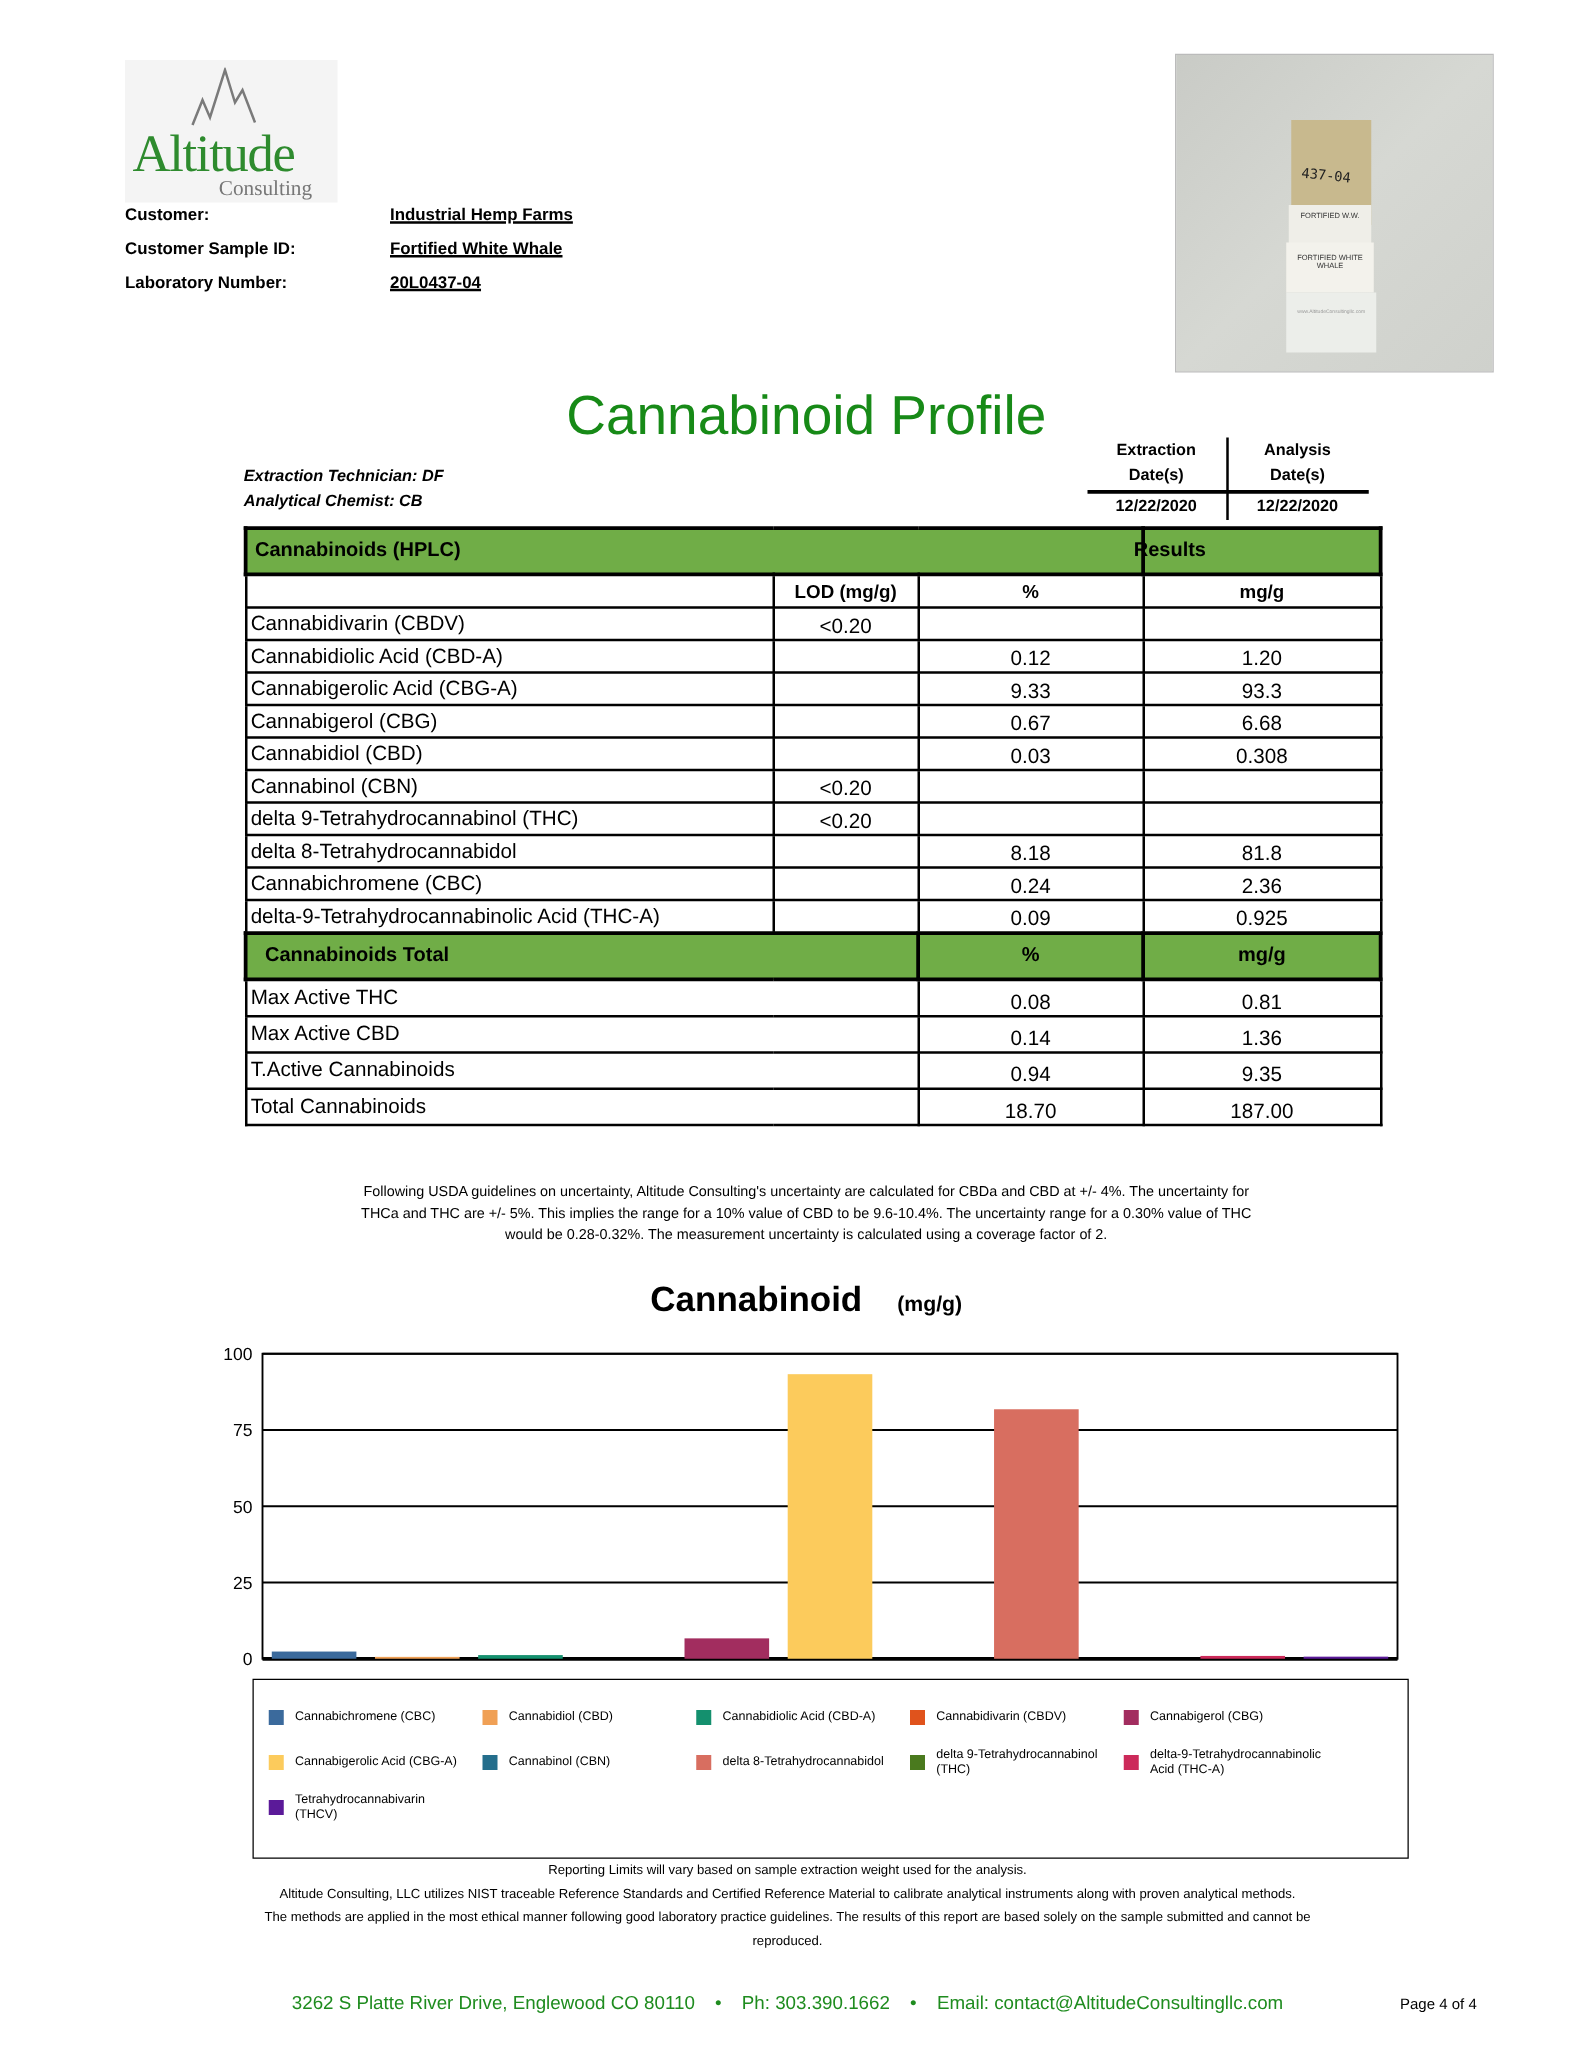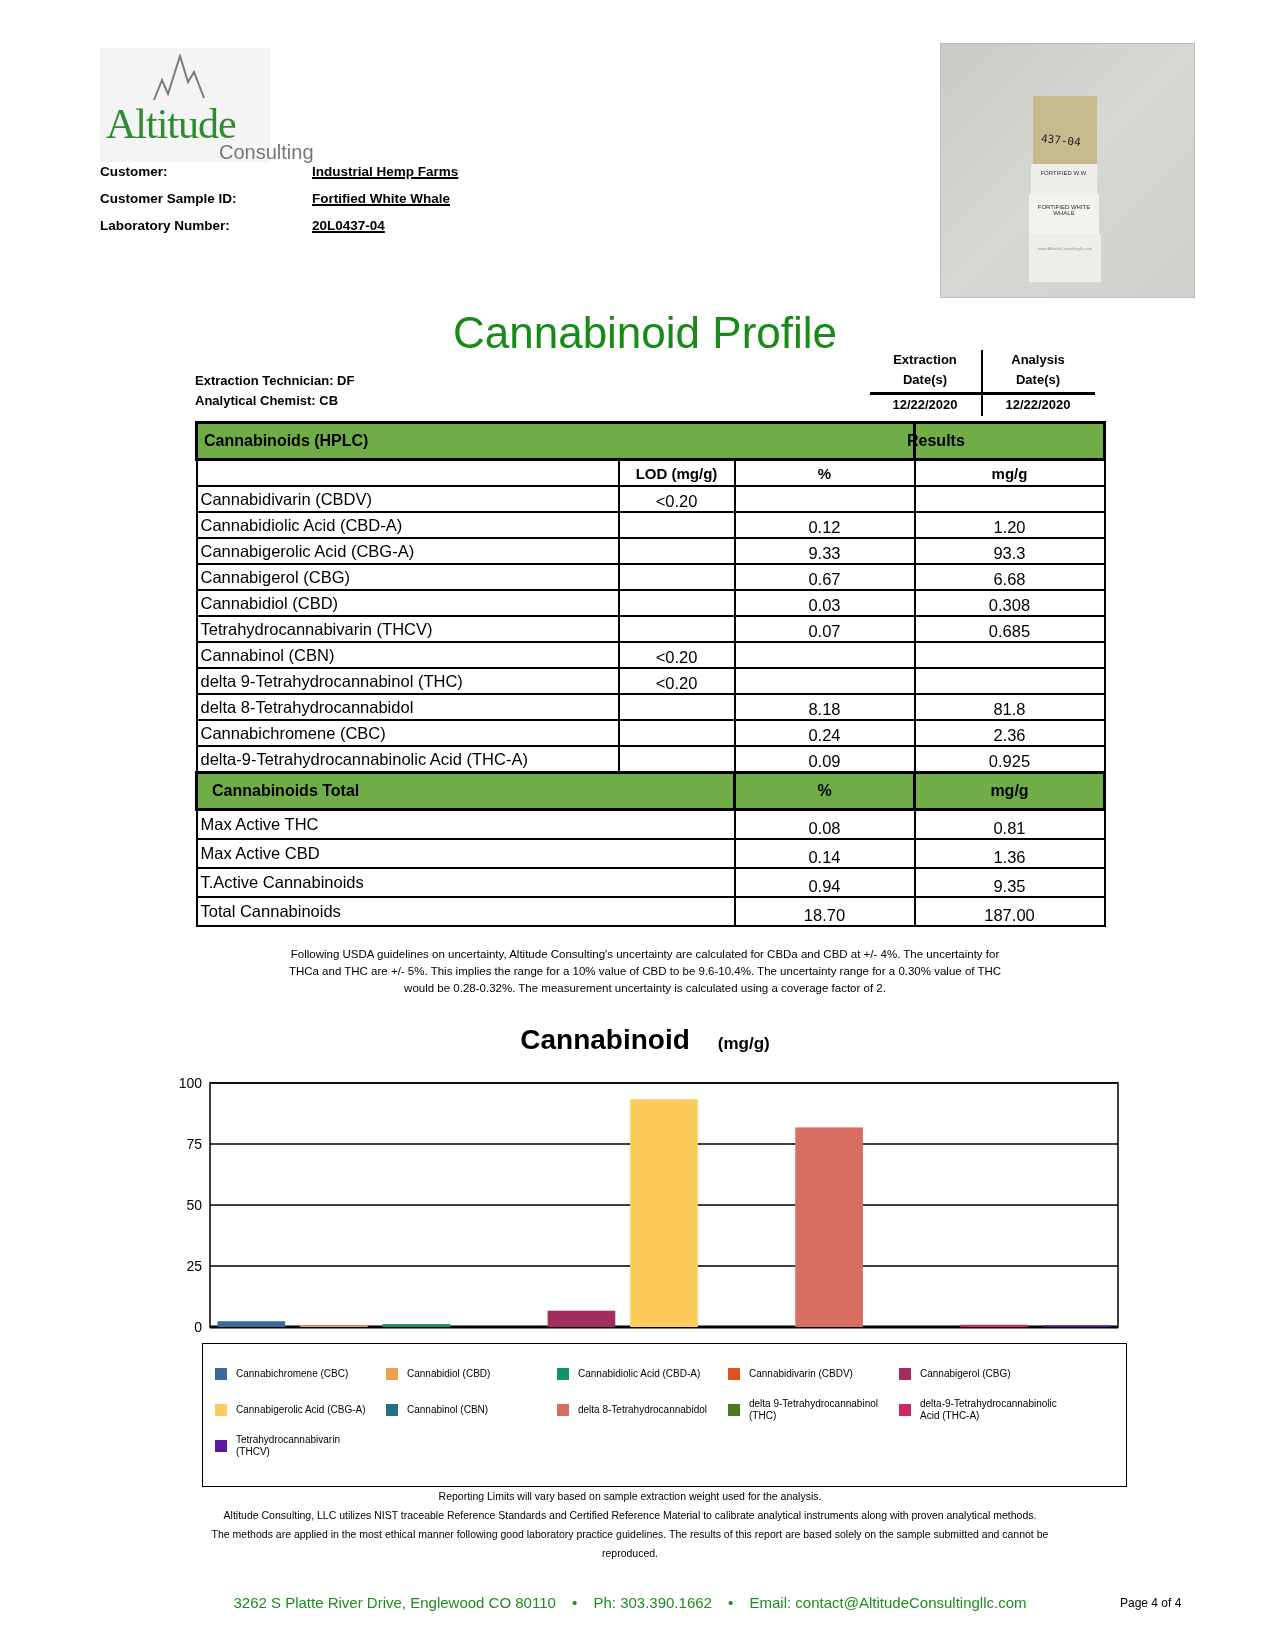--- a/index.html
+++ b/index.html
@@ -2,34 +2,34 @@
 <html><head>
 <meta charset="utf-8">
 <style>
   html, body { margin:0; padding:0; background:#ffffff; }
   body { width:1275px; height:1650px; position:relative; overflow:hidden; font-family:"Liberation Sans", sans-serif; color:#000; }
   .abs { position:absolute; }
   
   .logo { left:100px; top:48px; width:170px; height:114px; background:#f4f4f4; }
   .logo svg { position:absolute; left:50px; top:6px; }
   .logo-word { position:absolute; left:6px; top:52px; font-family:"Liberation Serif", serif; font-size:42px; color:#2e8b2e; letter-spacing:-1px; }
-  .logo-sub { position:absolute; left:75px; top:93px; font-family:Liberation Sans, sans-serif; font-size:20px; color:#777;margin-left:44px; }
+  .logo-sub { position:absolute; left:75px; top:93px; font-family:Liberation Serif, serif; font-size:17px; color:#777; }
   
   .info-label { left:100px; font-size:13.5px; font-weight:bold; }
   .info-value { left:312px; font-size:13.5px; font-weight:bold; text-decoration:underline; text-decoration-thickness:2px; }
   
   .photo { left:940px; top:43px; width:255px; height:255px; background:linear-gradient(135deg,#c9cbc6 0%,#d6d8d3 50%,#cfd1cc 100%); border:1px solid #bbb; box-sizing:border-box; }
   .tag-top { position:absolute; left:92px; top:52px; width:64px; height:84px; background:#c8b98e; }
   .tag-num { position:absolute; left:100px; top:90px; font-size:11px; font-family:"DejaVu Sans Mono", monospace; color:#222; transform:rotate(6deg); }
   .tag-lbl1 { position:absolute; left:90px; top:120px; width:66px; height:34px; background:#efeee8; font-size:6px; color:#333; text-align:center; padding-top:6px; box-sizing:border-box; }
   .tag-lbl2 { position:absolute; left:88px; top:150px; width:70px; height:40px; background:#f3f2ec; font-size:6px; color:#333; text-align:center; padding-top:10px; box-sizing:border-box; }
   .tag-card { position:absolute; left:88px; top:190px; width:72px; height:48px; background:#eceeea; font-size:4px; color:#999; text-align:center; padding-top:12px; box-sizing:border-box; }
   
   .main-title { left:0; width:1290px; top:308px; text-align:center; font-size:44px; color:#178a17; }
-  .tech { left:195px; font-size:13px; font-weight:bold; }
+  .tech { left:195px; font-size:13px; font-weight:bold;font-style:italic; }
   .dates { left:870px; top:350px; width:225px; font-size:13px; font-weight:bold; }
   .dates .col { position:absolute; width:110px; text-align:center; line-height:20px; }
   .dates .vline { position:absolute; left:111px; top:0; width:2px; height:66px; background:#000; }
   .dates .hline { position:absolute; left:0; top:42px; width:225px; height:3px; background:#000; }
   
   .tbl { left:195px; top:421px; width:908px; border-collapse:collapse; }
   table.grid { border-collapse:collapse; width:908px; table-layout:fixed; }
   table.grid td { border:2px solid #000; font-size:16.5px; height:24px; padding:0 3px; white-space:nowrap; }
   table.grid td.c { text-align:center; vertical-align:bottom; padding-bottom:0; }
   table.grid tr.green td { background:#70ad47; font-weight:bold; font-size:16px; height:34px; border:3px solid #000;margin-left:41px; }
@@ -142,26 +142,20 @@
           <td class="c">0.67</td>
           <td class="c">6.68</td>
         </tr>
         <tr>
           <td>Cannabidiol (CBD)</td>
           <td class="c"></td>
           <td class="c">0.03</td>
           <td class="c">0.308</td>
         </tr>
         <tr>
-          <td>Tetrahydrocannabivarin (THCV)</td>
-          <td class="c"></td>
-          <td class="c">0.07</td>
-          <td class="c">0.685</td>
-        </tr>
-        <tr>
           <td>Cannabinol (CBN)</td>
           <td class="c">&lt;0.20</td>
           <td class="c"></td>
           <td class="c"></td>
         </tr>
         <tr>
           <td>delta 9-Tetrahydrocannabinol (THC)</td>
           <td class="c">&lt;0.20</td>
           <td class="c"></td>
           <td class="c"></td>

